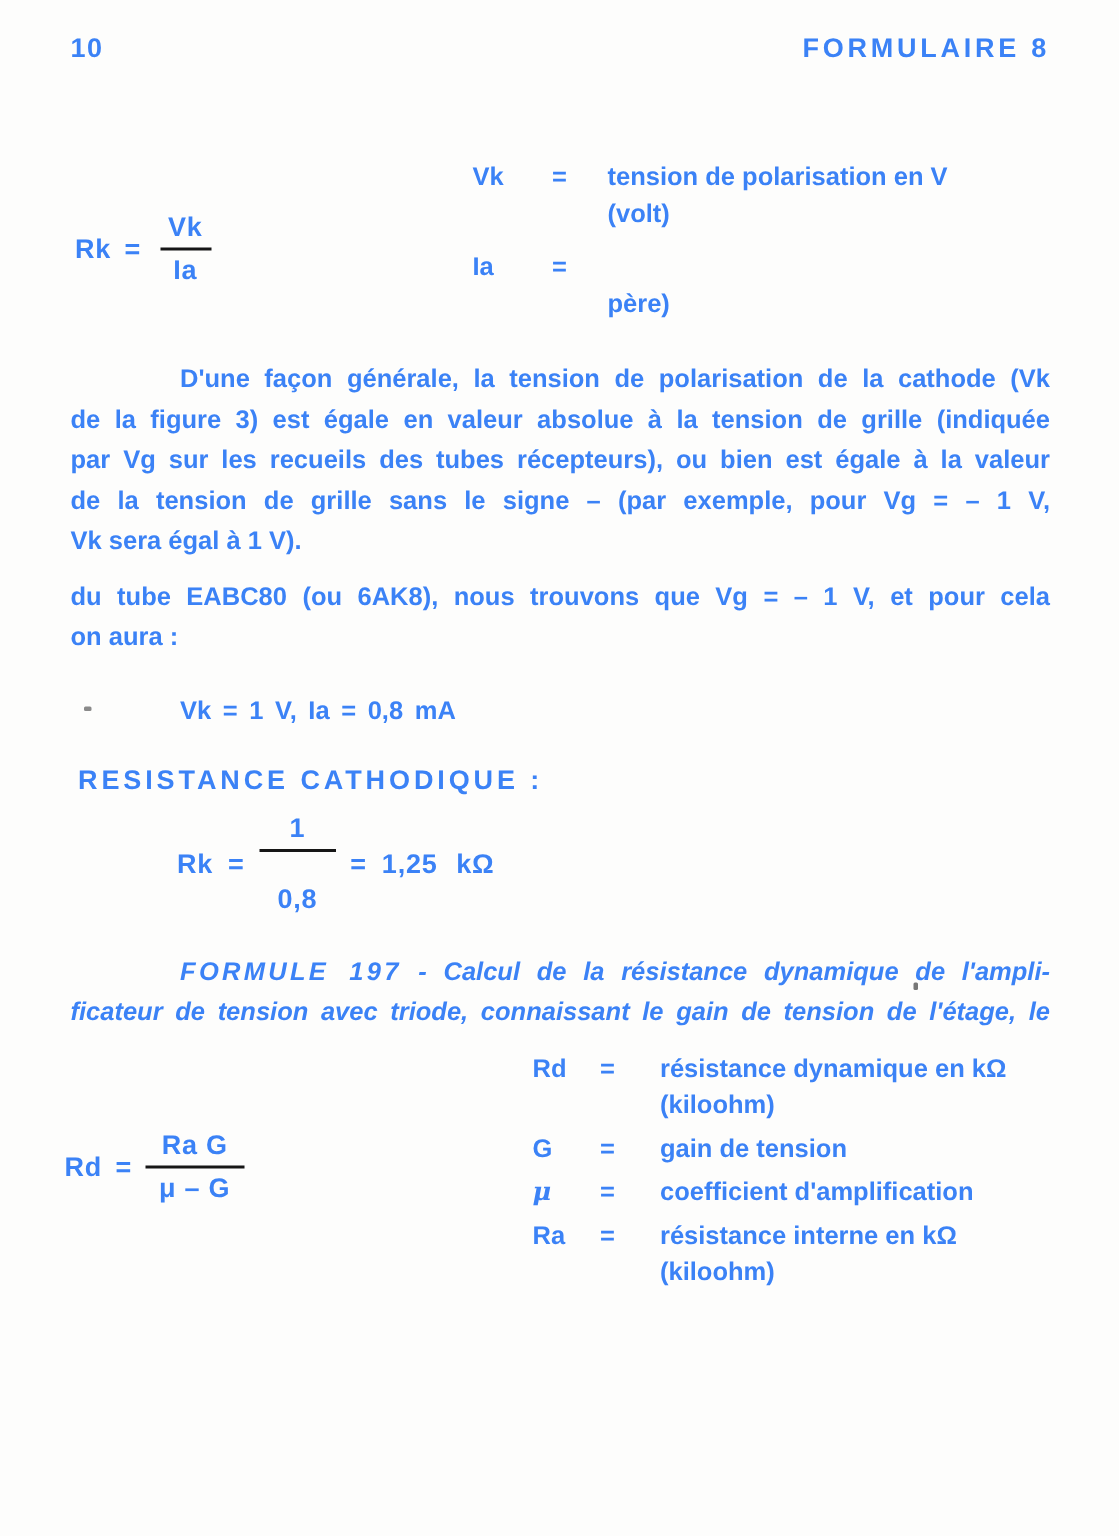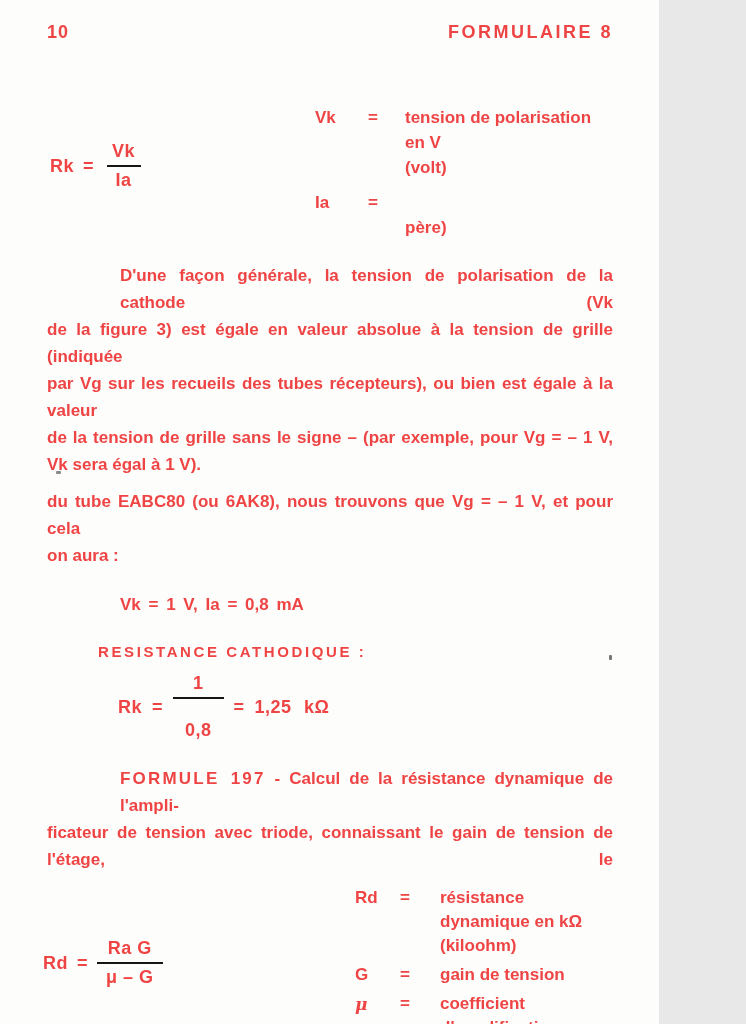--- a/index.html
+++ b/index.html
@@ -1,20 +1,20 @@
 <!DOCTYPE html>
 <html><head>
 <meta charset="utf-8">
 <style>
   html,body{margin:0;padding:0;background:#e8e8e8;}
   .page{
     position:relative;
-    width:659px;height:1024px;
+    width:746px;height:1024px;
     background:#fdfdfc;
-    color:#ef4444;
+    color:#3b82f6;
     font-family:"Liberation Sans","DejaVu Sans",sans-serif;
     font-weight:700;
     font-size:17px;
     overflow:hidden;
     box-sizing:border-box;
   }
   
   .hdr{
     display:flex;justify-content:space-between;align-items:baseline;
     padding:22px 46px 0 47px;
@@ -47,25 +47,25 @@
   .def-item .dline2:empty{display:none;}
   .defs-rd .def-item:nth-child(3) .term{font-style:italic;font-family:"DejaVu Serif",serif;}
   
   .para{margin:0 46px 0 47px;line-height:27px;}
   .pline{text-align:justify;text-align-last:justify;}
   .pline.last{text-align-last:auto;}
   .pline.first{padding-left:73px;}
   .para-ampere{margin-top:26px;}
   .para-generale{margin-top:22px;}
   .para-exemple{margin-top:10px;}
-  .para-f197{margin-top:30px;}
+  .para-f197{margin-top:30px;font-style:italic;}
   .f197-label{letter-spacing:2.2px;}
   
   .exline{margin:22px 46px 0 120px;line-height:27px;word-spacing:3px;}
-  .sechead{margin:20px 46px 0 98px;line-height:27px;letter-spacing:2.6px;font-size:15px;}
+  .sechead{margin:20px 46px 0 52px;line-height:27px;letter-spacing:2.6px;font-size:18px;}
   .calcline{
     margin:14px 46px 0 118px;
     display:flex;align-items:center;gap:10px;
     font-size:18px;letter-spacing:.5px;
     height:56px;
   }
   .calc-result{word-spacing:7px;}
   
   .speck{position:absolute;background:#8a8a8a;border-radius:1px;}
   .speck-exemple{left:56px;top:471px;width:5px;height:3px;}

